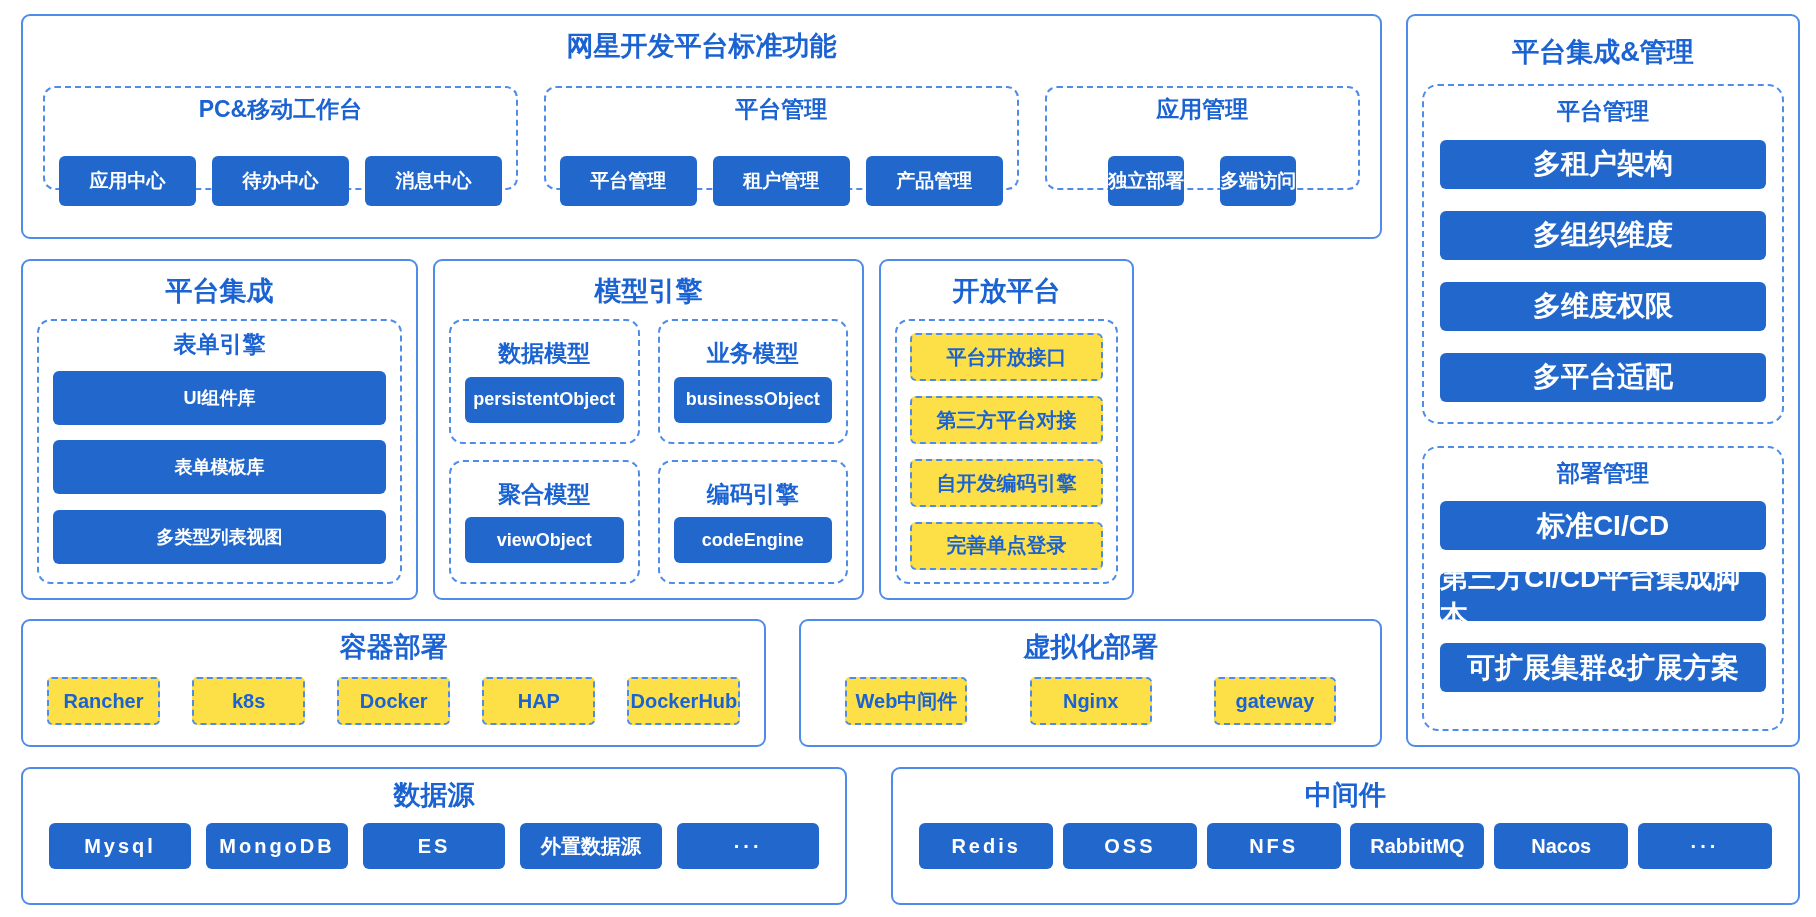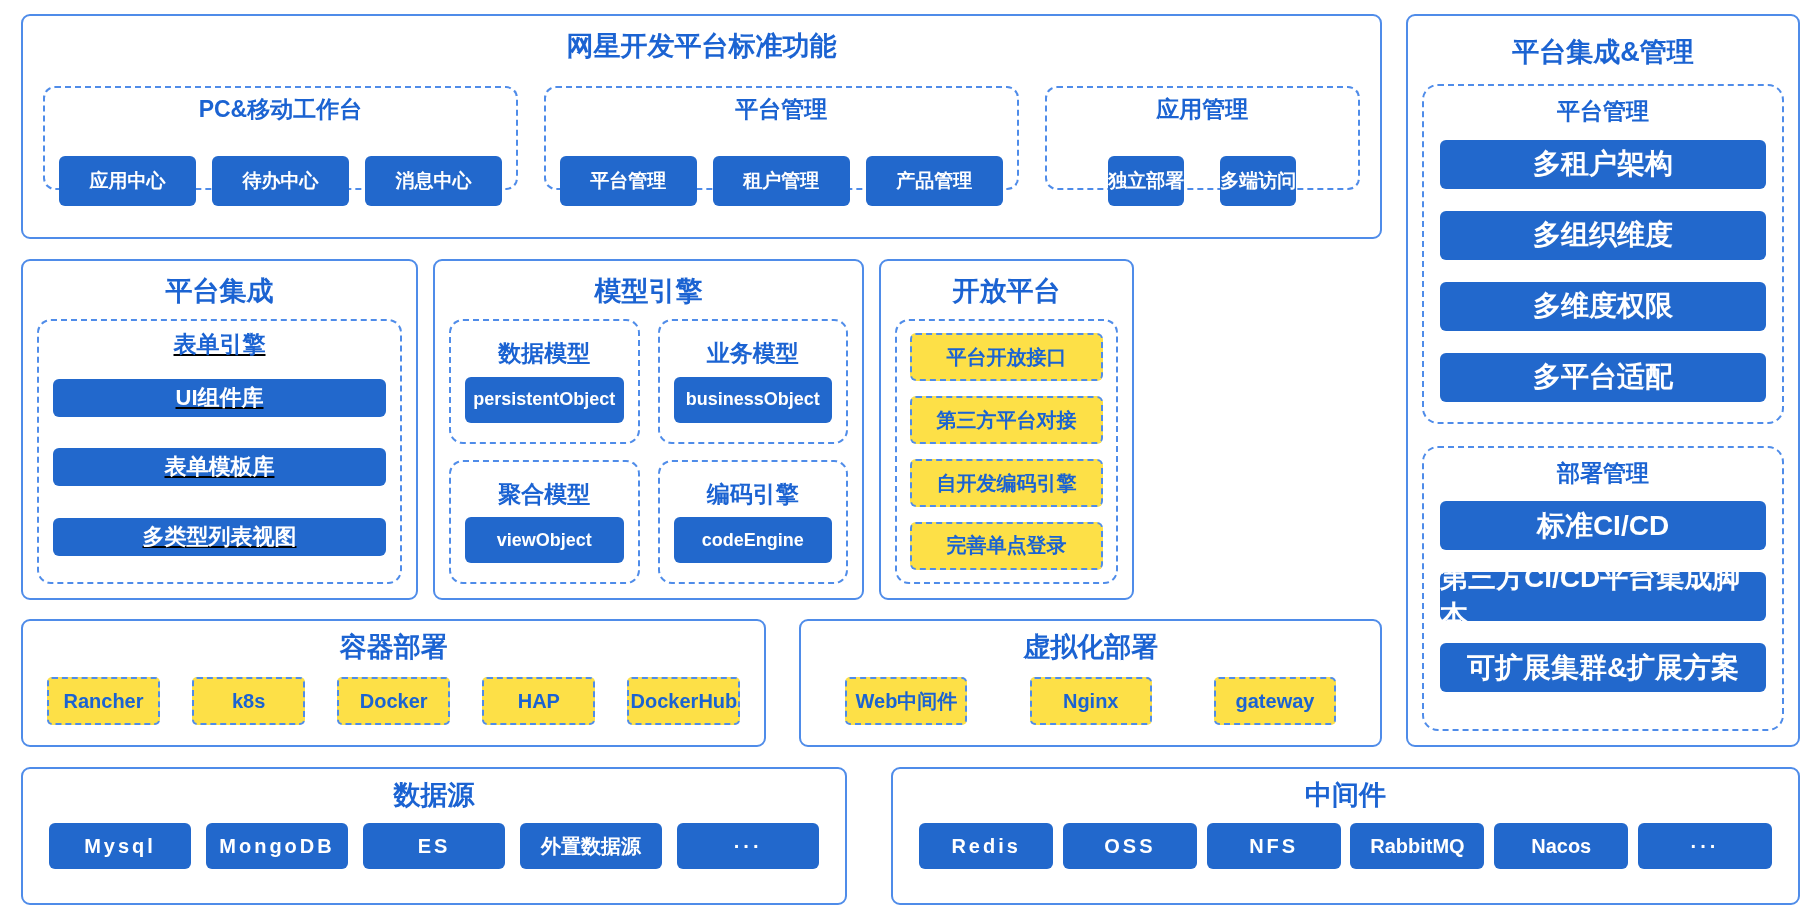--- a/index.html
+++ b/index.html
@@ -30,24 +30,24 @@
   .btn-row.wide-gap{gap:36px;padding:0 6px;}
 
   
   .engine-row{display:flex;gap:15px;height:341px;margin-top:20px;}
   .engine-box{padding:10px 14px 14px 14px;display:flex;flex-direction:column;}
   .eb-view{width:397px;}
   .eb-model{width:431px;}
   .eb-bpm{width:232px;}
   .eb-open{width:255px;}
   .engine-box .section-title{margin:4px 0 12px 0;}
-  .sub-cols{display:flex;gap:16px;flex:1;text-decoration:underline;}
+  .sub-cols{display:flex;gap:16px;flex:1;}
   .sub-col{flex:1;padding:10px 14px;display:flex;flex-direction:column;border-radius:14px;}
   .vbtns{flex:1;display:flex;flex-direction:column;justify-content:space-around;margin-top:4px;}
-  .vbtns .btn{height:38px;font-size:22px;}
+  .vbtns .btn{height:54px;font-size:18px;}
   .model-grid{flex:1;display:grid;grid-template-columns:1fr 1fr;gap:16px 18px;}
   .model-cell{padding:10px 14px;display:flex;flex-direction:column;justify-content:space-evenly;border-radius:14px;}
   .model-cell .btn{height:46px;font-size:18px;}
   .bpm-group{flex:1;padding:12px 14px;display:flex;flex-direction:column;border-radius:14px;}
   .bpm-spacer-a{flex:0.9;}
   .bpm-spacer-b{flex:1.3;}
   .bpm-group .btn{height:48px;width:70%;align-self:center;}
   .open-group{flex:1;padding:12px 13px;display:flex;flex-direction:column;justify-content:space-between;border-radius:14px;}
   .open-group .ditem{height:48px;border-radius:6px;}
 

